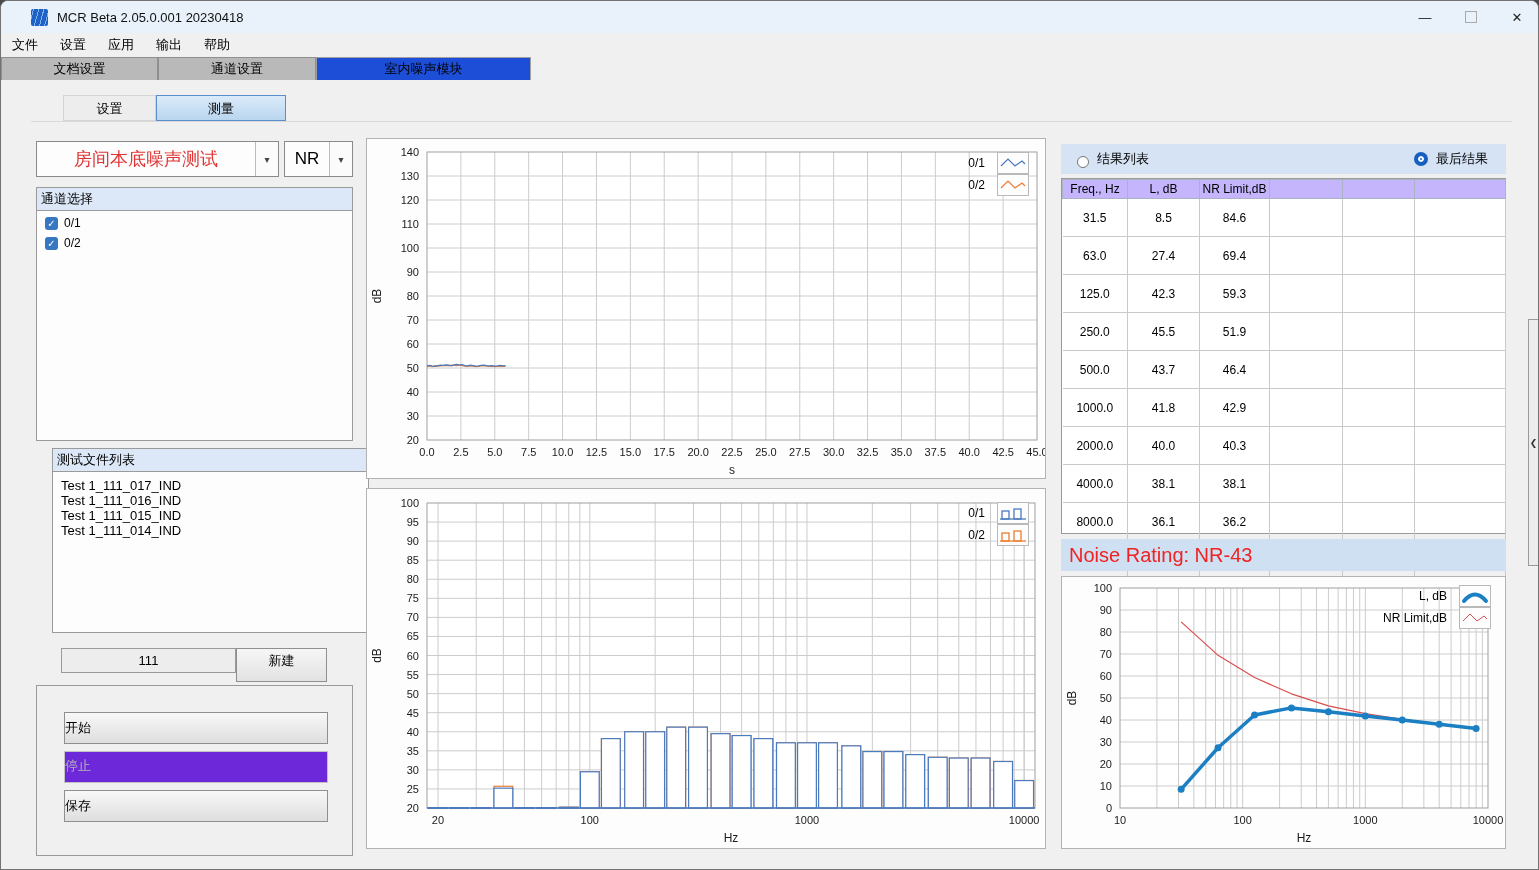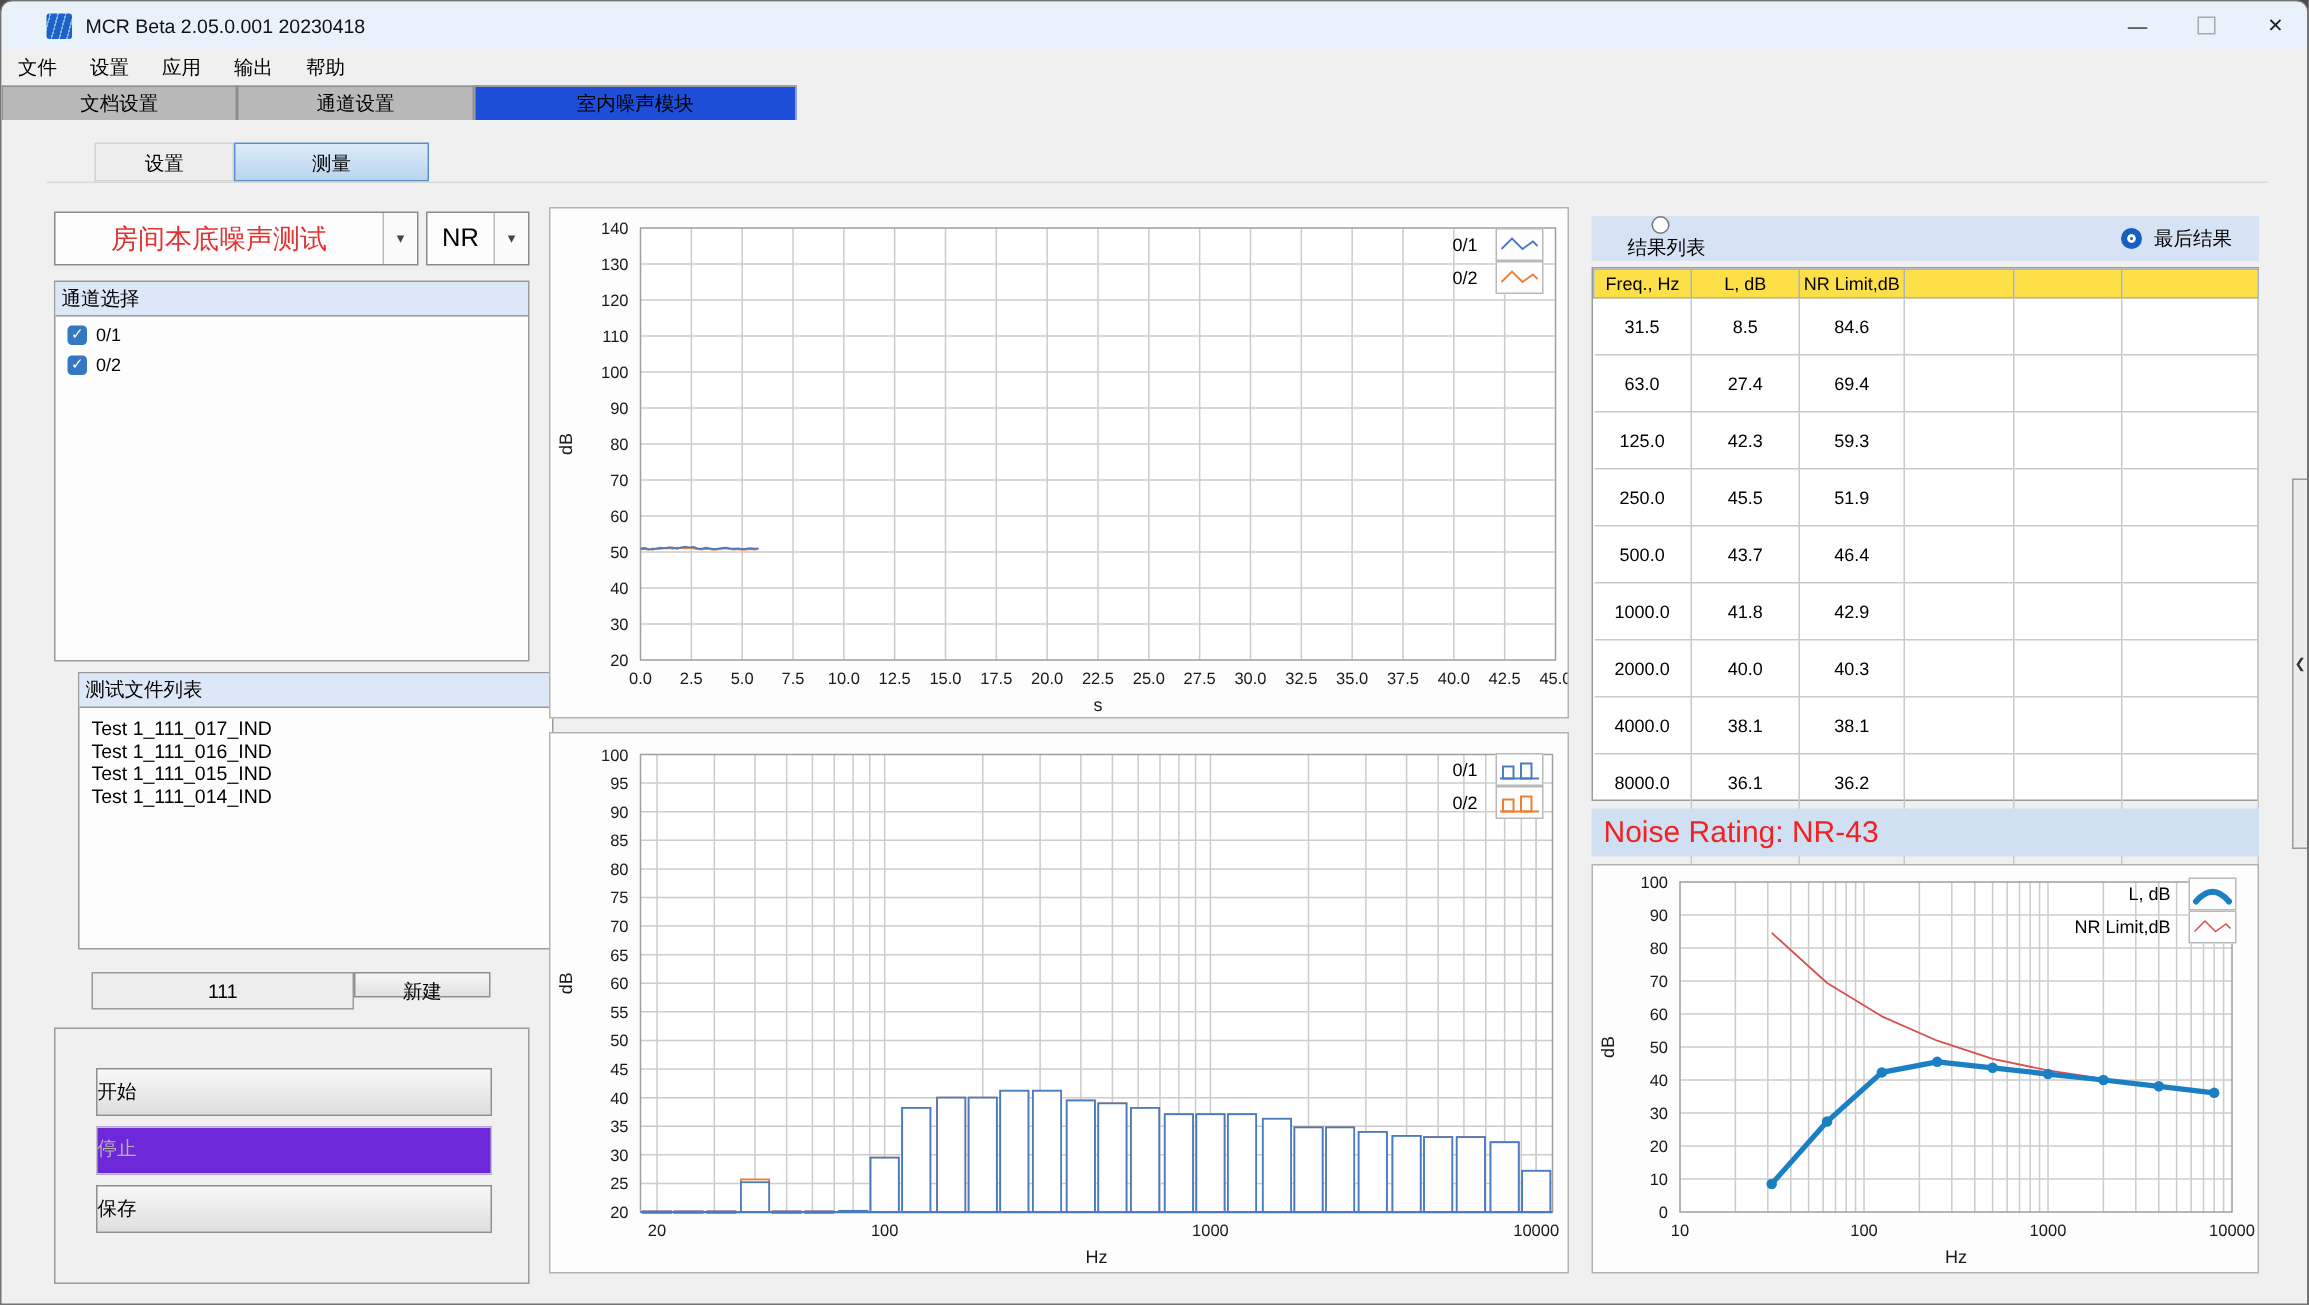--- a/index.html
+++ b/index.html
@@ -38,21 +38,21 @@
   .grouphdr{height:22px;line-height:22px;background:#dce8f7;border-bottom:1px solid #9a9a9a;font-size:13px;color:#000;padding-left:4px;}
   #channel-box{left:35px;top:186px;width:317px;height:254px;}
   .cb-row{display:flex;align-items:center;margin:4px 0 0 8px;height:16px;}
   .cb{width:13px;height:13px;border-radius:3px;background:#3577c1;color:#fff;font-size:10px;line-height:13px;text-align:center;margin-right:6px;}
   .cb-label{font-size:12px;color:#000;}
   #file-box{left:35px;top:447px;width:317px;height:185px;margin-left:16px;}
   .file-item{font-size:13px;color:#000;padding:0 0 0 8px;line-height:15px;font-family:"Liberation Sans","DejaVu Sans",sans-serif;}
   #file-list{padding-top:6px;}
   #name-input{position:absolute;left:60px;top:647px;width:175px;height:25px;background:#ededed;border:1px solid #9a9a9a;
               text-align:center;font-size:13px;box-sizing:border-box;font-family:inherit;}
-  #new-btn{position:absolute;left:235px;top:647px;width:91px;height:17px;background:linear-gradient(#f6f6f6,#e2e2e2);
+  #new-btn{position:absolute;left:235px;top:647px;width:91px;height:34px;background:linear-gradient(#f6f6f6,#e2e2e2);
            border:1px solid #8f8f8f;font-size:13px;text-align:center;line-height:23px;box-sizing:border-box;}
   #control-box{left:35px;top:684px;width:317px;height:171px;background:#f0f0f0;}
   .ctl-btn{position:absolute;left:27px;width:264px;height:32px;background:linear-gradient(#f8f8f8,#dedede);
            border:1px solid #8f8f8f;font-size:13px;line-height:30px;box-sizing:border-box;}
   .ctl-btn.disabled{background:#6d28d9;border-color:#c3c3c3;color:#b6b6b6;font-family:Liberation Mono, monospace;}
   
   .chartpanel{position:absolute;background:#fdfdfd;border:1px solid #b3b3b3;box-sizing:border-box;}
   #chart-time-panel{left:365px;top:137px;width:680px;height:341px;}
   #chart-spec-panel{left:365px;top:487px;width:680px;height:361px;}
   #chart-nr-panel{left:1060px;top:575px;width:445px;height:273px;}
@@ -60,21 +60,21 @@
   .lgd-row{display:flex;align-items:center;height:22px;}
   .lgd-label{font-size:12px;color:#000;text-align:right;padding-right:12px;}
   .lgd-swatch{width:30px;height:20px;border:1px solid #b9b9b9;background:#fdfdfd;display:flex;align-items:center;justify-content:center;}
   
   #radio-row{position:absolute;left:1060px;top:143px;width:445px;height:30px;background:#d5e3f4;display:flex;align-items:center;}
   .radio{width:12px;height:12px;border-radius:50%;background:#fff;border:1px solid #767676;box-sizing:border-box;}
   .radio.sel{width:14px;height:14px;border:4px solid #1560c0;background:#1560c0;box-shadow:inset 0 0 0 2px #fff;}
   .radio-label{font-size:13px;margin-left:8px;}
   #results-table{position:absolute;left:1060px;top:177px;width:445px;height:356px;background:#fff;border:1px solid #9a9a9a;box-sizing:border-box;}
   table{border-collapse:collapse;width:100%;height:100%;table-layout:fixed;}
-  th{background:#fde047;border:1px solid #aab3c4;font-weight:normal;font-size:12px;height:18px;padding:0;}
+  th{background:#c4b5fd;border:1px solid #aab3c4;font-weight:normal;font-size:12px;height:18px;padding:0;}
   td{border-right:1px solid #c9c9c9;border-bottom:1px solid #c9c9c9;font-size:12px;text-align:center;height:17px;padding:10px;color:#000;}
   tr.filler td{border-bottom:none;}
   #nr-banner{position:absolute;left:1060px;top:538px;width:445px;height:32px;background:#cfe0f3;display:flex;align-items:center;}
   #nr-banner span{color:#f02222;font-size:20px;margin-left:8px;}
   
   #collapse-strip{position:absolute;left:1527px;top:318px;width:11px;height:247px;background:#ececec;border:1px solid #9a9a9a;
                   box-sizing:border-box;display:flex;align-items:center;justify-content:center;font-size:9px;color:#333;}
   svg{display:block;}
   .ticktext{font-size:11px;fill:#1a1a1a;font-family:"Liberation Sans","DejaVu Sans",sans-serif;}
   .axlabel{font-size:12px;fill:#1a1a1a;font-family:"Liberation Sans","DejaVu Sans",sans-serif;}
@@ -391,21 +391,21 @@
               <rect x="3" y="7" width="7" height="8" fill="none" stroke="#ed7d31" stroke-width="1.3"></rect>
               <rect x="15" y="5" width="7" height="10" fill="none" stroke="#ed7d31" stroke-width="1.3"></rect>
               <line x1="1" y1="15" x2="27" y2="15" stroke="#ed7d31" stroke-width="1.3"></line>
             </svg>
           </div>
         </div>
       </div>
   </div>
 
   <div id="radio-row">
-    <div style="display:flex;align-items:center;margin-left:16px;flex-direction:column;">
+    <div style="display:flex;align-items:flex-end;margin-left:16px;">
       <div class="radio"></div>
       <div class="radio-label">结果列表</div>
     </div>
     <div style="display:flex;align-items:center;margin-left:auto;margin-right:18px;">
       <div class="radio sel"></div>
       <div class="radio-label">最后结果</div>
     </div>
   </div>
 
   <div id="results-table">

